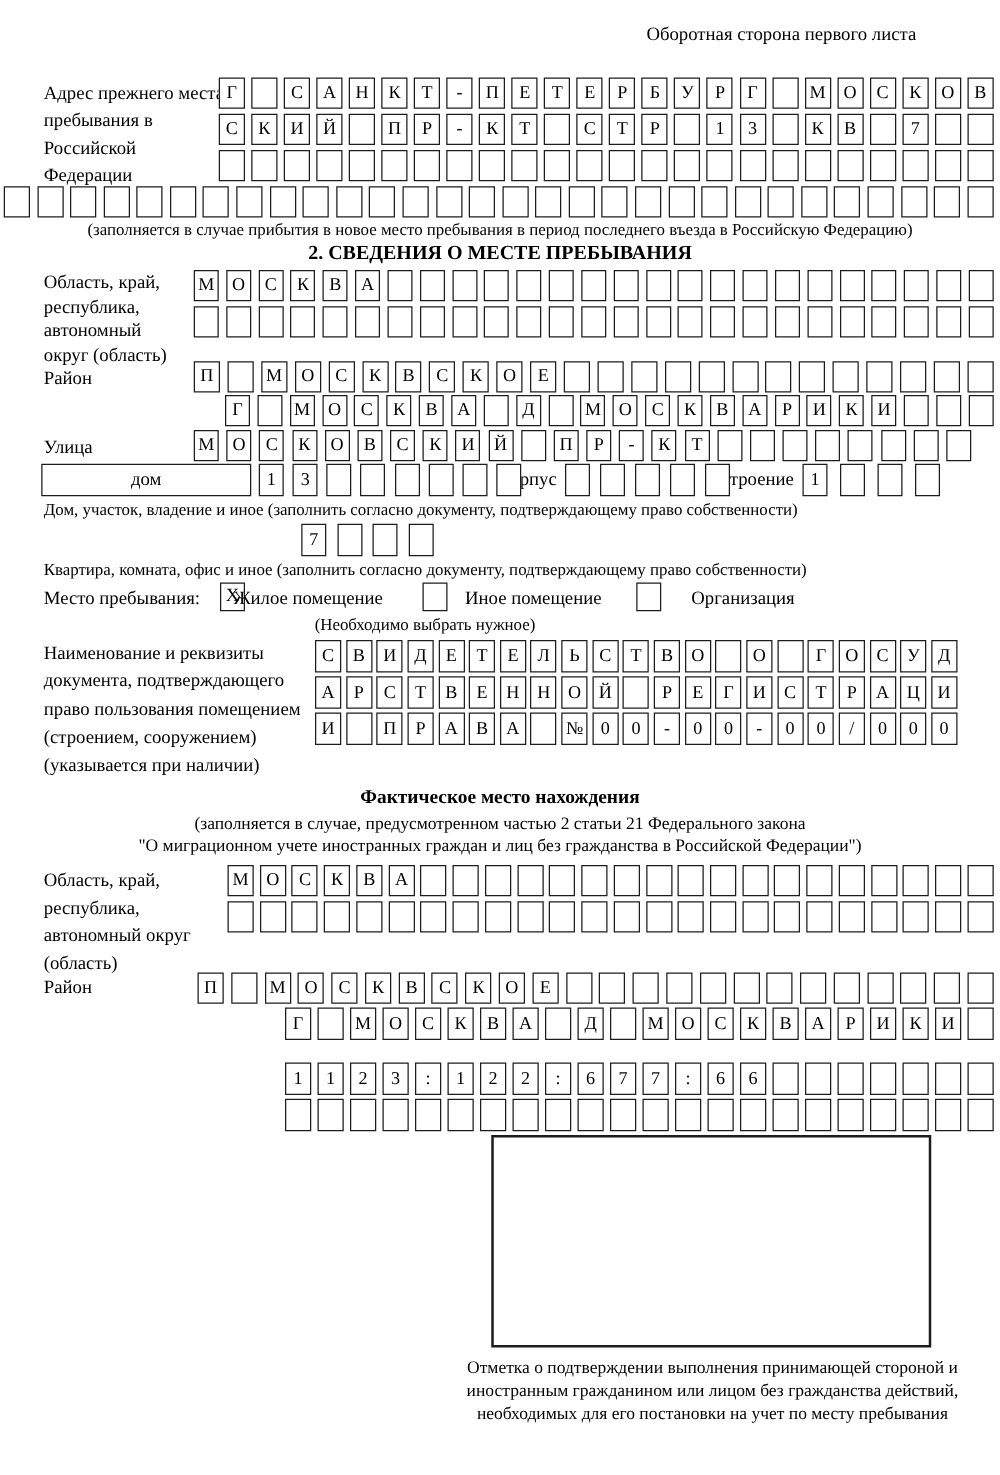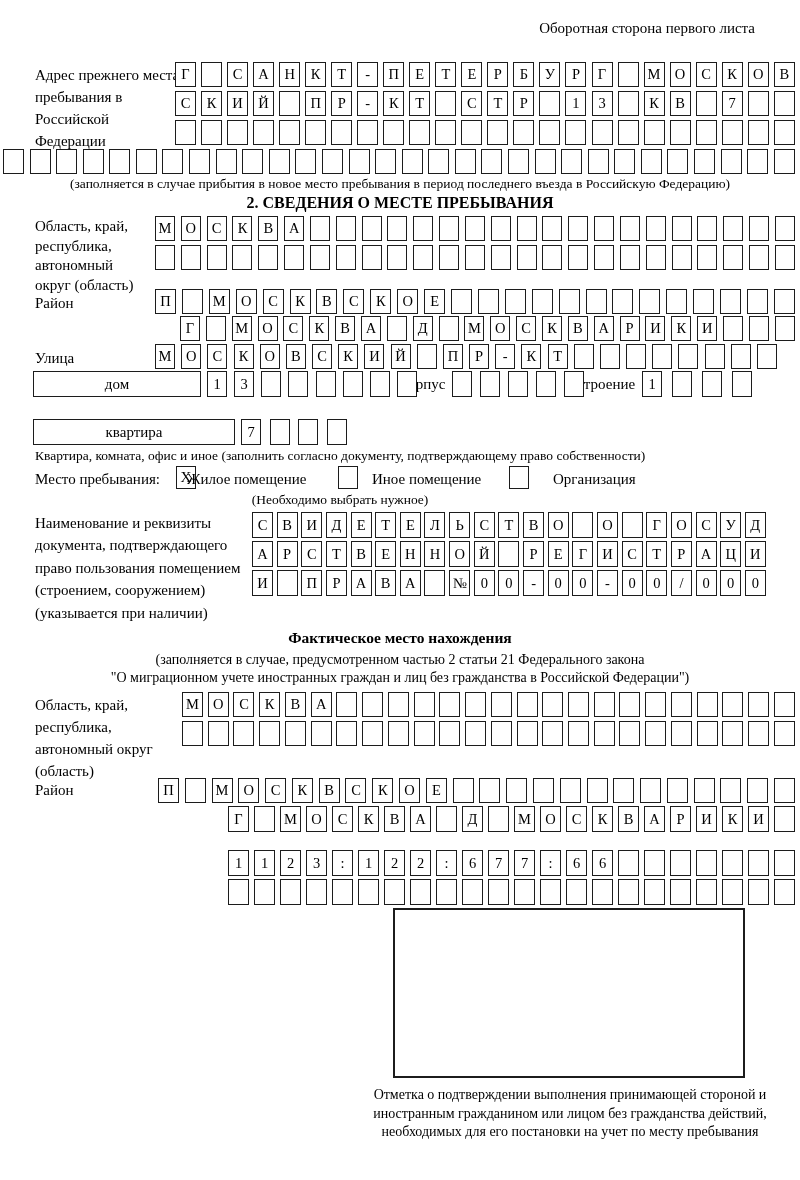--- a/index.html
+++ b/index.html
@@ -17,36 +17,36 @@
         display:flex;align-items:center;justify-content:center;font-size:15px;}
   .chk{position:absolute;border:1.8px solid #1c1c1c;box-sizing:border-box;
         width:20px;height:23px;text-align:center;font-size:15px;line-height:20px;}
   .stamp{position:absolute;border:2px solid #1c1c1c;box-sizing:border-box;background:#fff;}
 </style>
 </head>
 <body>
 
 <div id="page">
 
-  <div class="lbl" style="top:18px;right:45px;margin-left:12px;">Оборотная сторона первого листа</div>
+  <div class="lbl" style="top:18px;right:67px;margin-left:12px;">Оборотная сторона первого листа</div>
 
   <div class="lbl" style="top:64px;left:35px;width:148px;line-height:22px;">Адрес прежнего места пребывания в Российской Федерации</div>
   <div class="cap center" style="top:175px;left:0;width:800px;">(заполняется в случае прибытия в новое место пребывания в период последнего въезда в Российскую Федерацию)</div>
 
   <div class="lbl bold center" style="top:192px;left:0;width:800px;font-size:16px;">2. СВЕДЕНИЯ О МЕСТЕ ПРЕБЫВАНИЯ</div>
 
   <div class="lbl" style="top:217px;left:35px;width:112px;line-height:19.5px;">Область, край, республика, автономный округ (область)</div>
   <div class="lbl" style="top:293px;left:35px;">Район</div>
   <div class="lbl" style="top:348px;left:35px;">Улица</div>
 
   <div class="widebox" style="left:33px;top:371px;width:168px;height:26px;">дом</div>
   <div class="lbl" style="top:374px;left:399px;">Корпус</div>
   <div class="lbl" style="top:374px;left:574px;">Строение</div>
-
-  <div class="widebox" style="left:33px;top:419px;width:202px;height:26px;">квартира</div>
+  <div class="cap" style="top:399px;left:35px;width:740px;">Дом, участок, владение и иное (заполнить согласно документу, подтверждающему право собственности)</div>
+
   <div class="cap" style="top:447px;left:35px;width:740px;">Квартира, комната, офис и иное (заполнить согласно документу, подтверждающему право собственности)</div>
 
   <div class="lbl" style="top:469px;left:35px;">Место пребывания:</div>
   <div class="chk" style="left:176px;top:466px;">X</div>
   <div class="lbl" style="top:469px;left:187px;">Жилое помещение</div>
   <div class="chk" style="left:338px;top:466px;"></div>
   <div class="lbl" style="top:469px;left:372px;">Иное помещение</div>
   <div class="chk" style="left:509px;top:466px;"></div>
   <div class="lbl" style="top:469px;left:553px;">Организация</div>
   <div class="cap center" style="top:491px;left:175px;width:330px;">(Необходимо выбрать нужное)</div>

